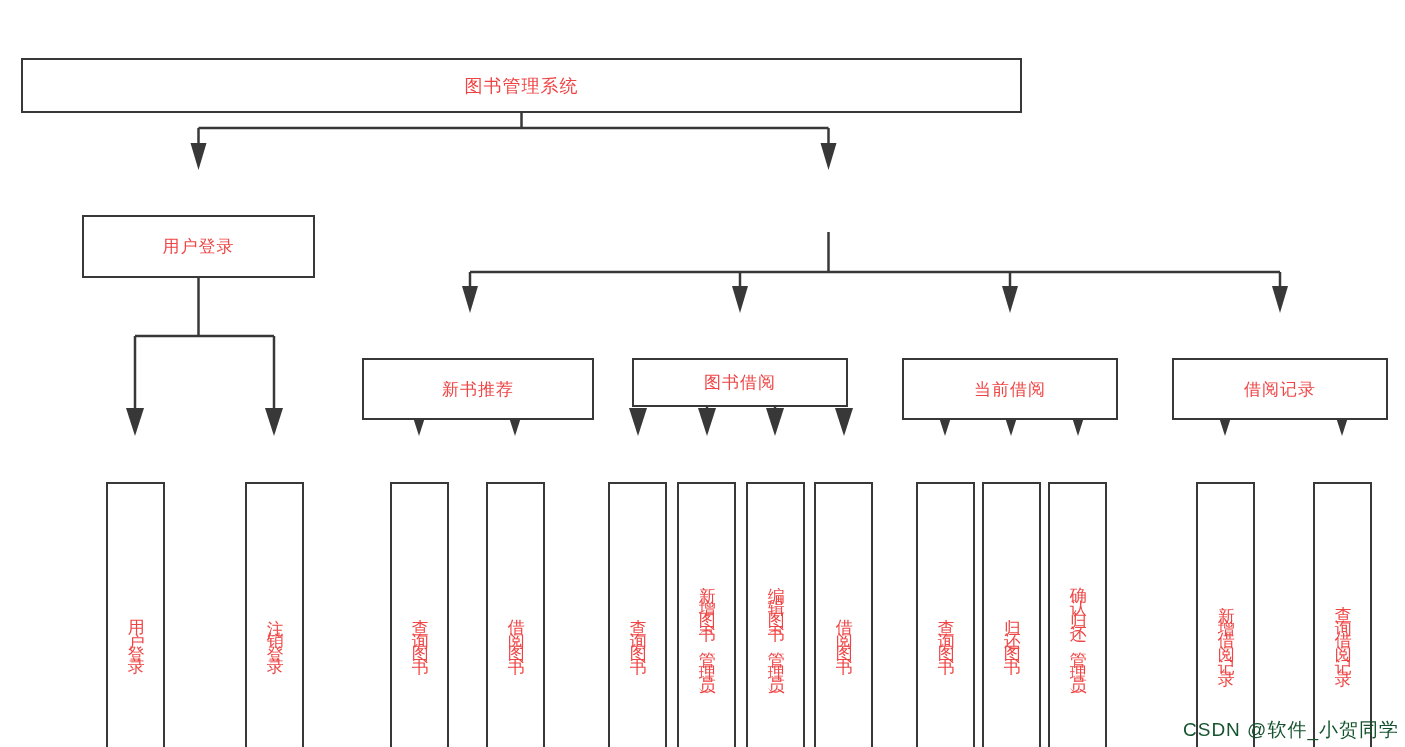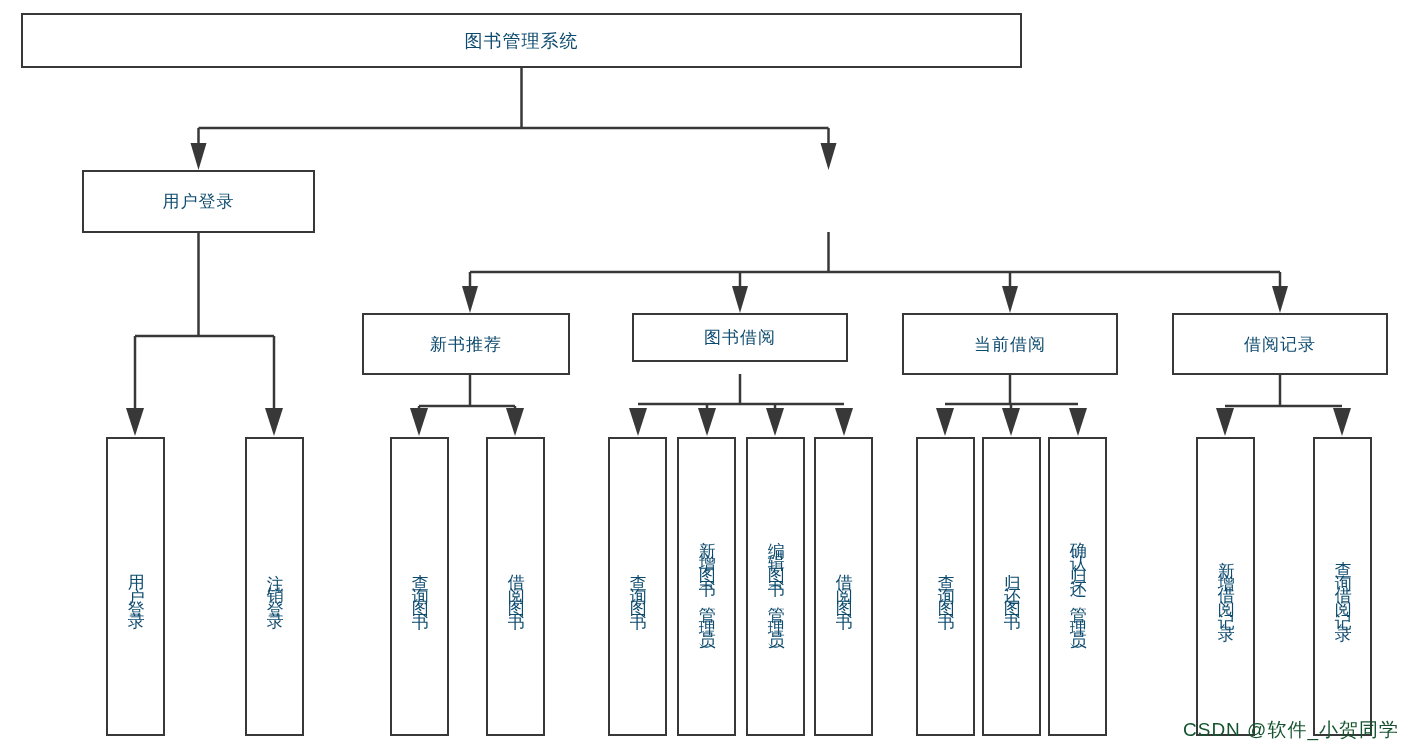--- a/index.html
+++ b/index.html
@@ -9,26 +9,27 @@
     background:#ffffff;
     font-family:"Liberation Sans","DejaVu Sans",sans-serif;
     overflow:hidden;
   }
   #connectors{position:absolute;left:0;top:0;z-index:1;}
   .box{
     position:absolute;
     box-sizing:border-box;
     border:2.5px solid #383838;
     background:#ffffff;
-    color:#0c4a6e;
+    color:#ef4444;
     display:flex;
     align-items:center;
     justify-content:center;
     z-index:2;
     text-align:center;
+    margin-top:45px;
   }
   .hnode{font-size:17px;letter-spacing:1px;}
   .root{font-size:18px;}
   .leaf{
     writing-mode:vertical-rl;
     text-orientation:mixed;
     font-size:17px;
     letter-spacing:13px;
     line-height:1.1;
     width:59px;
@@ -111,21 +112,21 @@
       <polygon points="1069,408 1087,408 1078,436"></polygon>
       <polygon points="1216,408 1234,408 1225,436"></polygon>
       <polygon points="1333,408 1351,408 1342,436"></polygon>
     </g>
   </svg>
 
   <div class="box hnode root" style="left:21px;top:13px;width:1001px;height:55px">图书管理系统</div>
 
   <div class="box hnode" style="left:82px;top:170px;width:233px;height:63px">用户登录</div>
 
-  <div class="box hnode" style="left:362px;top:313px;width:208px;height:62px">新书推荐</div>
+  <div class="box hnode" style="left:362px;top:313px;width:232px;height:62px">新书推荐</div>
   <div class="box hnode" style="left:632px;top:313px;width:216px;height:49px">图书借阅</div>
   <div class="box hnode" style="left:902px;top:313px;width:216px;height:62px">当前借阅</div>
   <div class="box hnode" style="left:1172px;top:313px;width:216px;height:62px">借阅记录</div>
 
   <div class="box leaf" style="left:106px">用户登录</div>
   <div class="box leaf" style="left:245px">注销登录</div>
 
   <div class="box leaf" style="left:390px">查询图书</div>
   <div class="box leaf" style="left:486px">借阅图书</div>
 

